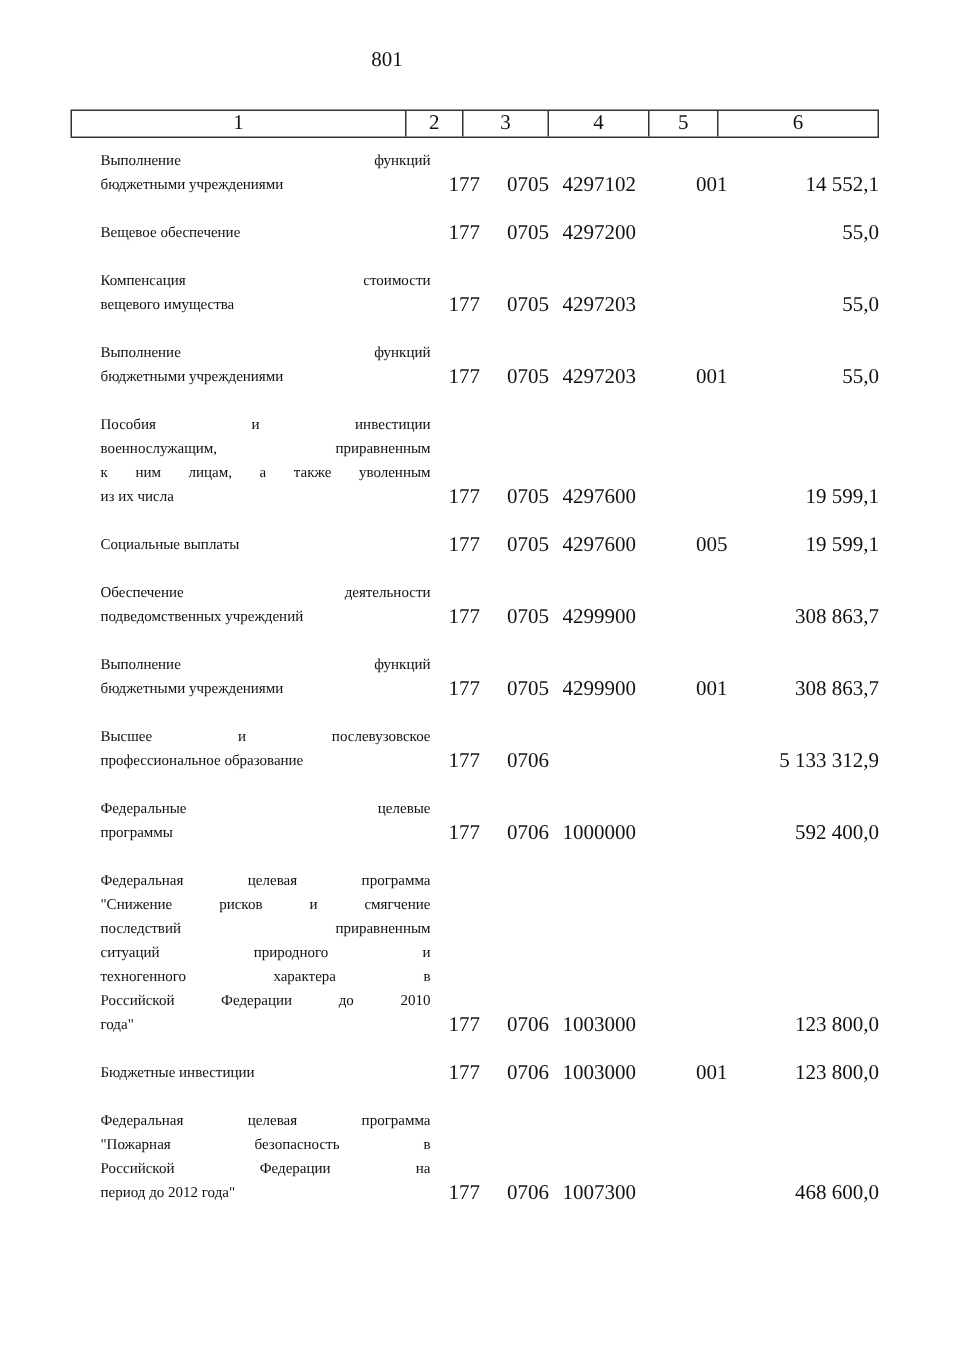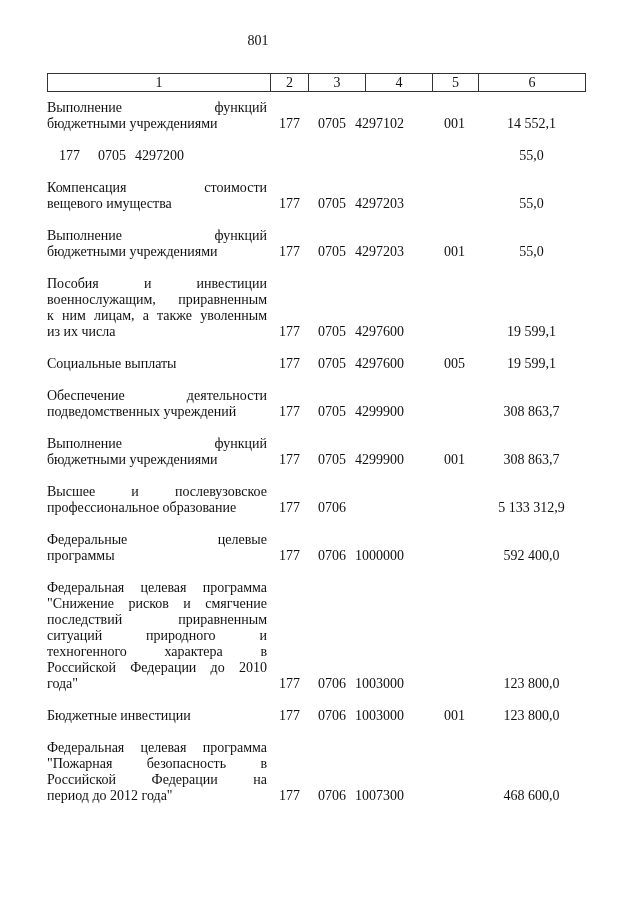--- a/index.html
+++ b/index.html
@@ -5,29 +5,29 @@
   html, body { margin:0; padding:0; background:#ffffff; }
   body { width:640px; height:905px; position:relative; overflow:hidden;
          font-family:"Liberation Serif", "DejaVu Serif", serif; color:#111; font-size:14px; }
   .page-number { position:absolute; top:33px; left:0; width:516px; text-align:center; font-size:14px; }
   .header-table { position:absolute; top:73px; left:47px; height:19px; width:539px;
                   border:1px solid #333; display:flex; box-sizing:border-box; }
   .header-table .hc { border-right:1px solid #333; text-align:center; line-height:17px; font-size:14px; box-sizing:border-box; }
   .header-table .hc:last-child { border-right:none; }
   .rows { position:absolute; top:100px; left:47px; width:539px; }
   .row { display:flex; align-items:flex-end; margin-bottom:16px; }
-  .row .name { width:220px; text-align:justify; text-align-last:left; line-height:16px; font-size:14px; }
+  .row .name { width:220px; text-align:justify; text-align-last:left; line-height:16px; font-size:10px;margin-left:20px; }
   .row .name .line { display:block; text-align:justify; text-align-last:justify; white-space:nowrap; }
   .row .name .line.last { text-align-last:left; }
   .row .c { line-height:16px; font-size:14px; }
   .c-ved { position:relative; left:12px; width:40px; }
   .c-rz { position:relative; left:11px; width:40px; }
   .c-csr { position:relative; left:8px; width:70px; }
   .c-vr { position:relative; left:27px; width:40px; }
-  .c-sum { width:109px; text-align:center; margin-left:auto;font-family:Liberation Serif, serif; }
+  .c-sum { width:109px; text-align:right; margin-left:auto;font-family:Liberation Serif, serif; }
 </style>
 </head>
 <body>
 
 <div class="page-number">801</div>
 
 <div class="header-table">
   <div class="hc" style="width:223px">1</div>
   <div class="hc" style="width:38px">2</div>
   <div class="hc" style="width:57px">3</div>
@@ -42,20 +42,23 @@
         <span class="line">Выполнение функций</span>
         <span class="line last">бюджетными учреждениями</span>
       </div>
       <div class="c c-ved">177</div>
       <div class="c c-rz">0705</div>
       <div class="c c-csr">4297102</div>
       <div class="c c-vr">001</div>
       <div class="c c-sum">14 552,1</div>
     </div>
     <div class="row">
+      <div class="name">
+        <span class="line last">Вещевое обеспечение</span>
+      </div>
       <div class="c c-ved">177</div>
       <div class="c c-rz">0705</div>
       <div class="c c-csr">4297200</div>
       <div class="c c-vr"></div>
       <div class="c c-sum">55,0</div>
     </div>
     <div class="row">
       <div class="name">
         <span class="line">Компенсация стоимости</span>
         <span class="line last">вещевого имущества</span>

